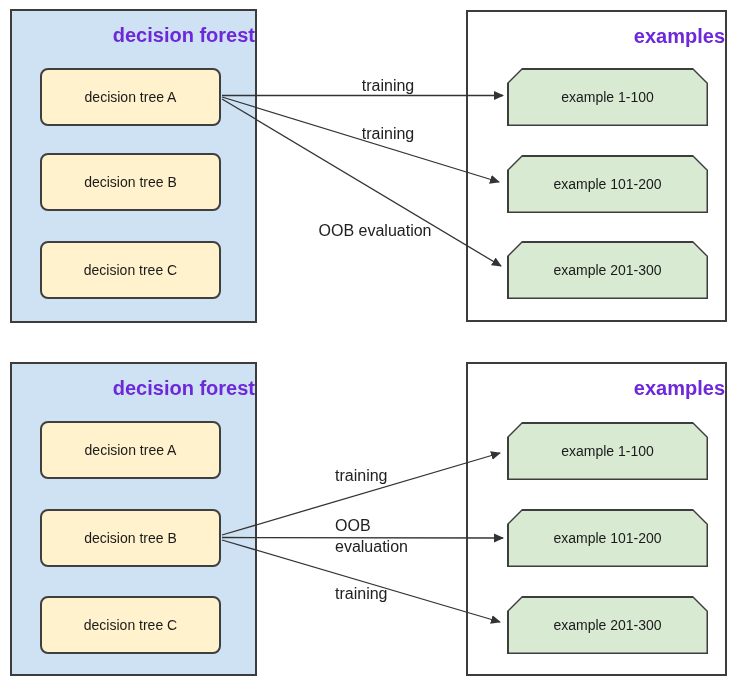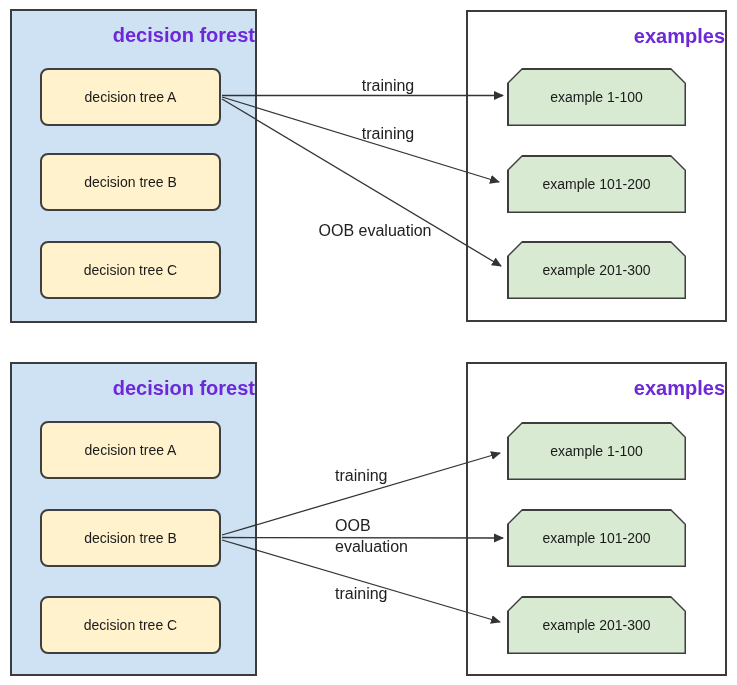--- a/index.html
+++ b/index.html
@@ -42,20 +42,21 @@
     justify-content: center;
     font-size: 14px;
   }
   .example-node {
     position: absolute;
     left: 507px;
     width: 179px;
     height: 58px;
     background: #3d3d3d;
     clip-path: polygon(15px 0, calc(100% - 15px) 0, 100% 15px, 100% 100%, 0 100%, 0 15px);
+    padding-left: 22px;
   }
   .example-node .inner {
     position: absolute;
     top: 1.5px; left: 1.5px; right: 1.5px; bottom: 1.5px;
     background: #d9ead3;
     clip-path: polygon(14px 0, calc(100% - 14px) 0, 100% 14px, 100% 100%, 0 100%, 0 14px);
     display: flex;
     align-items: center;
     justify-content: center;
     font-size: 14px;

